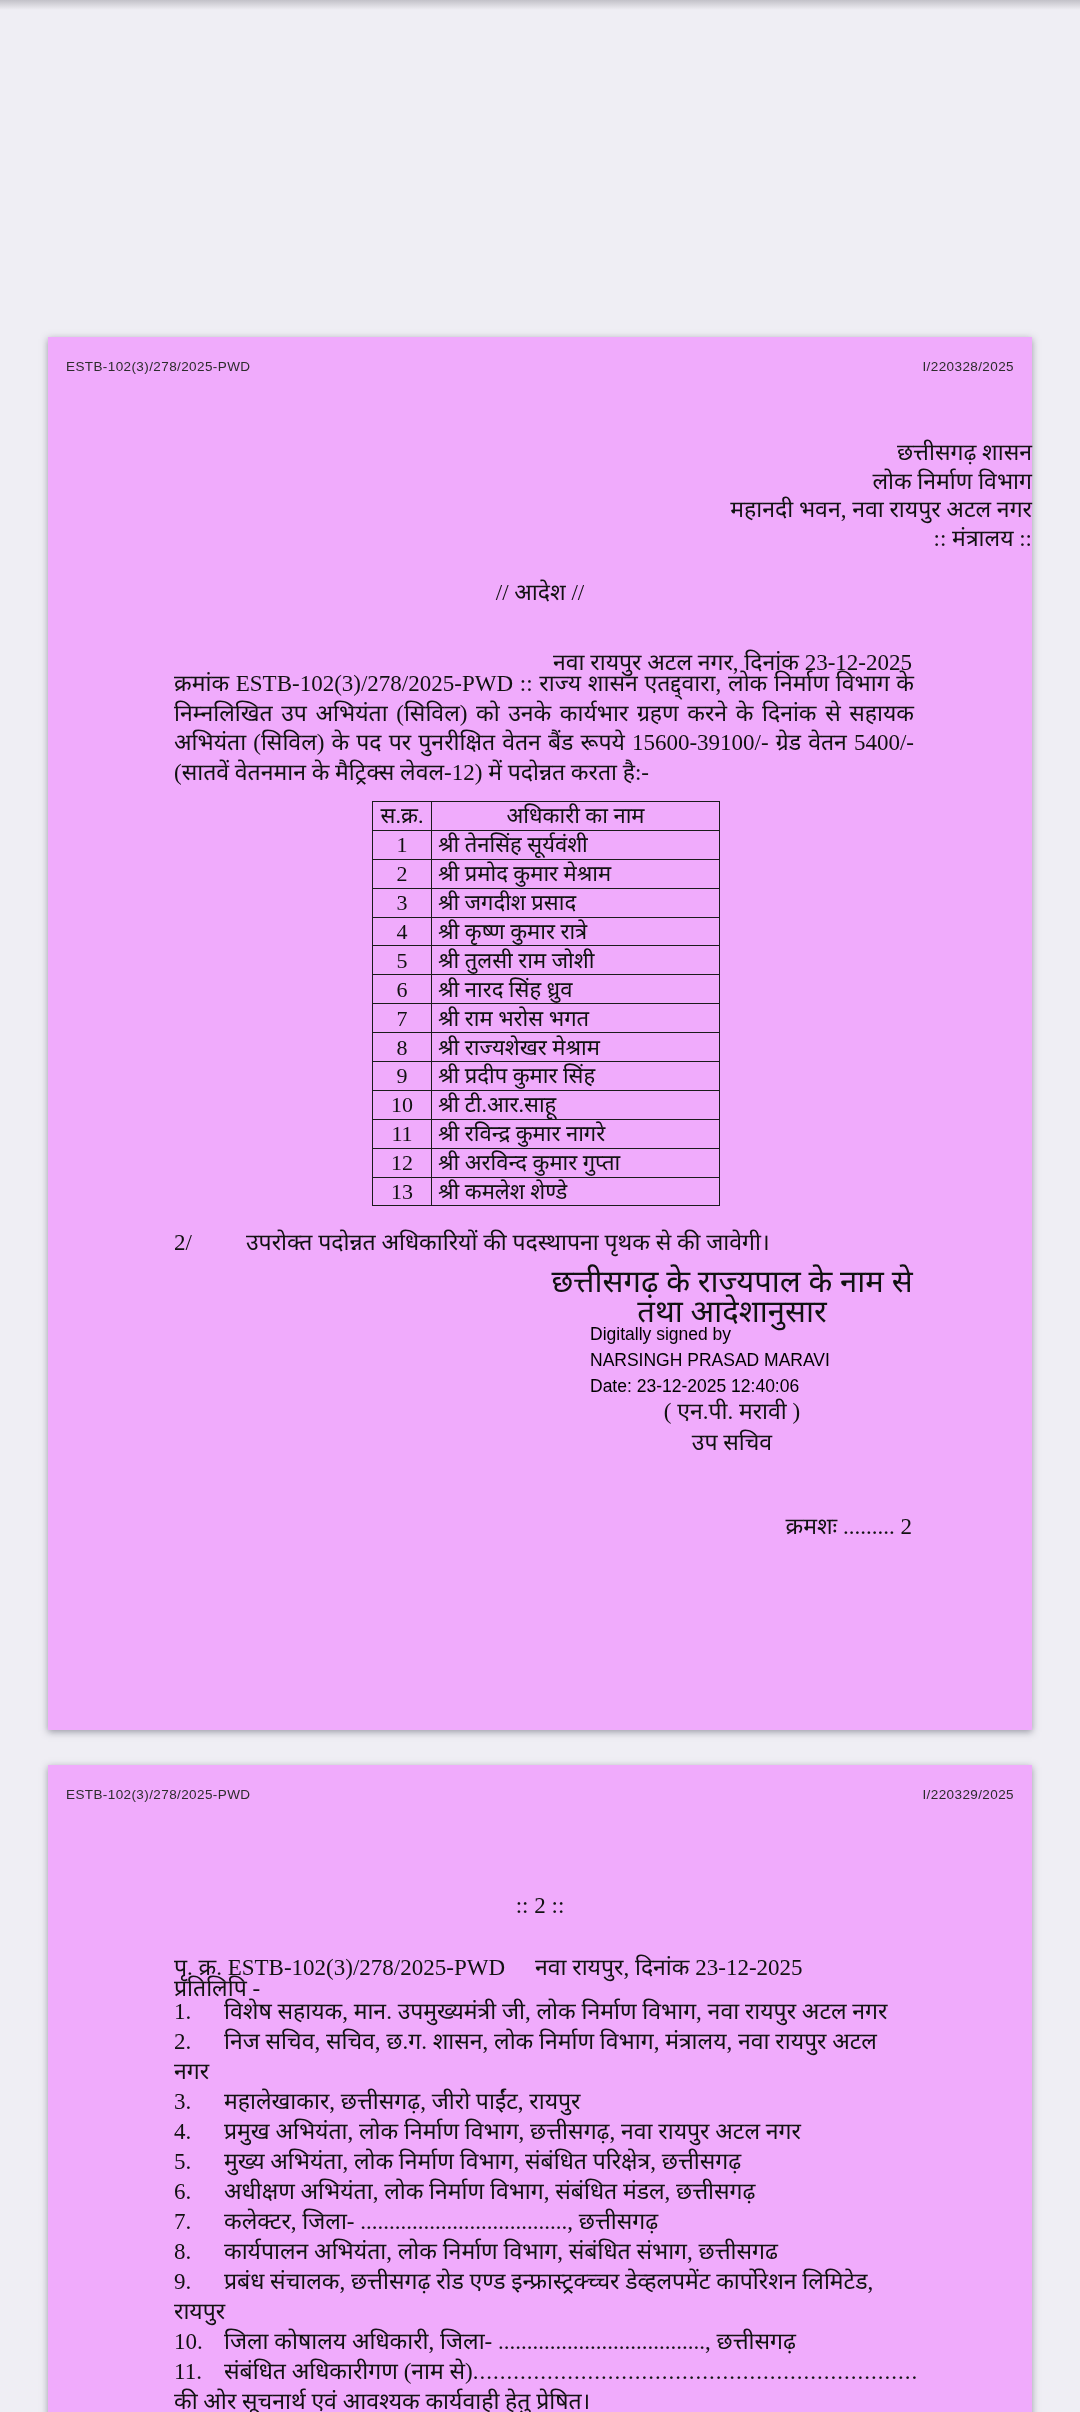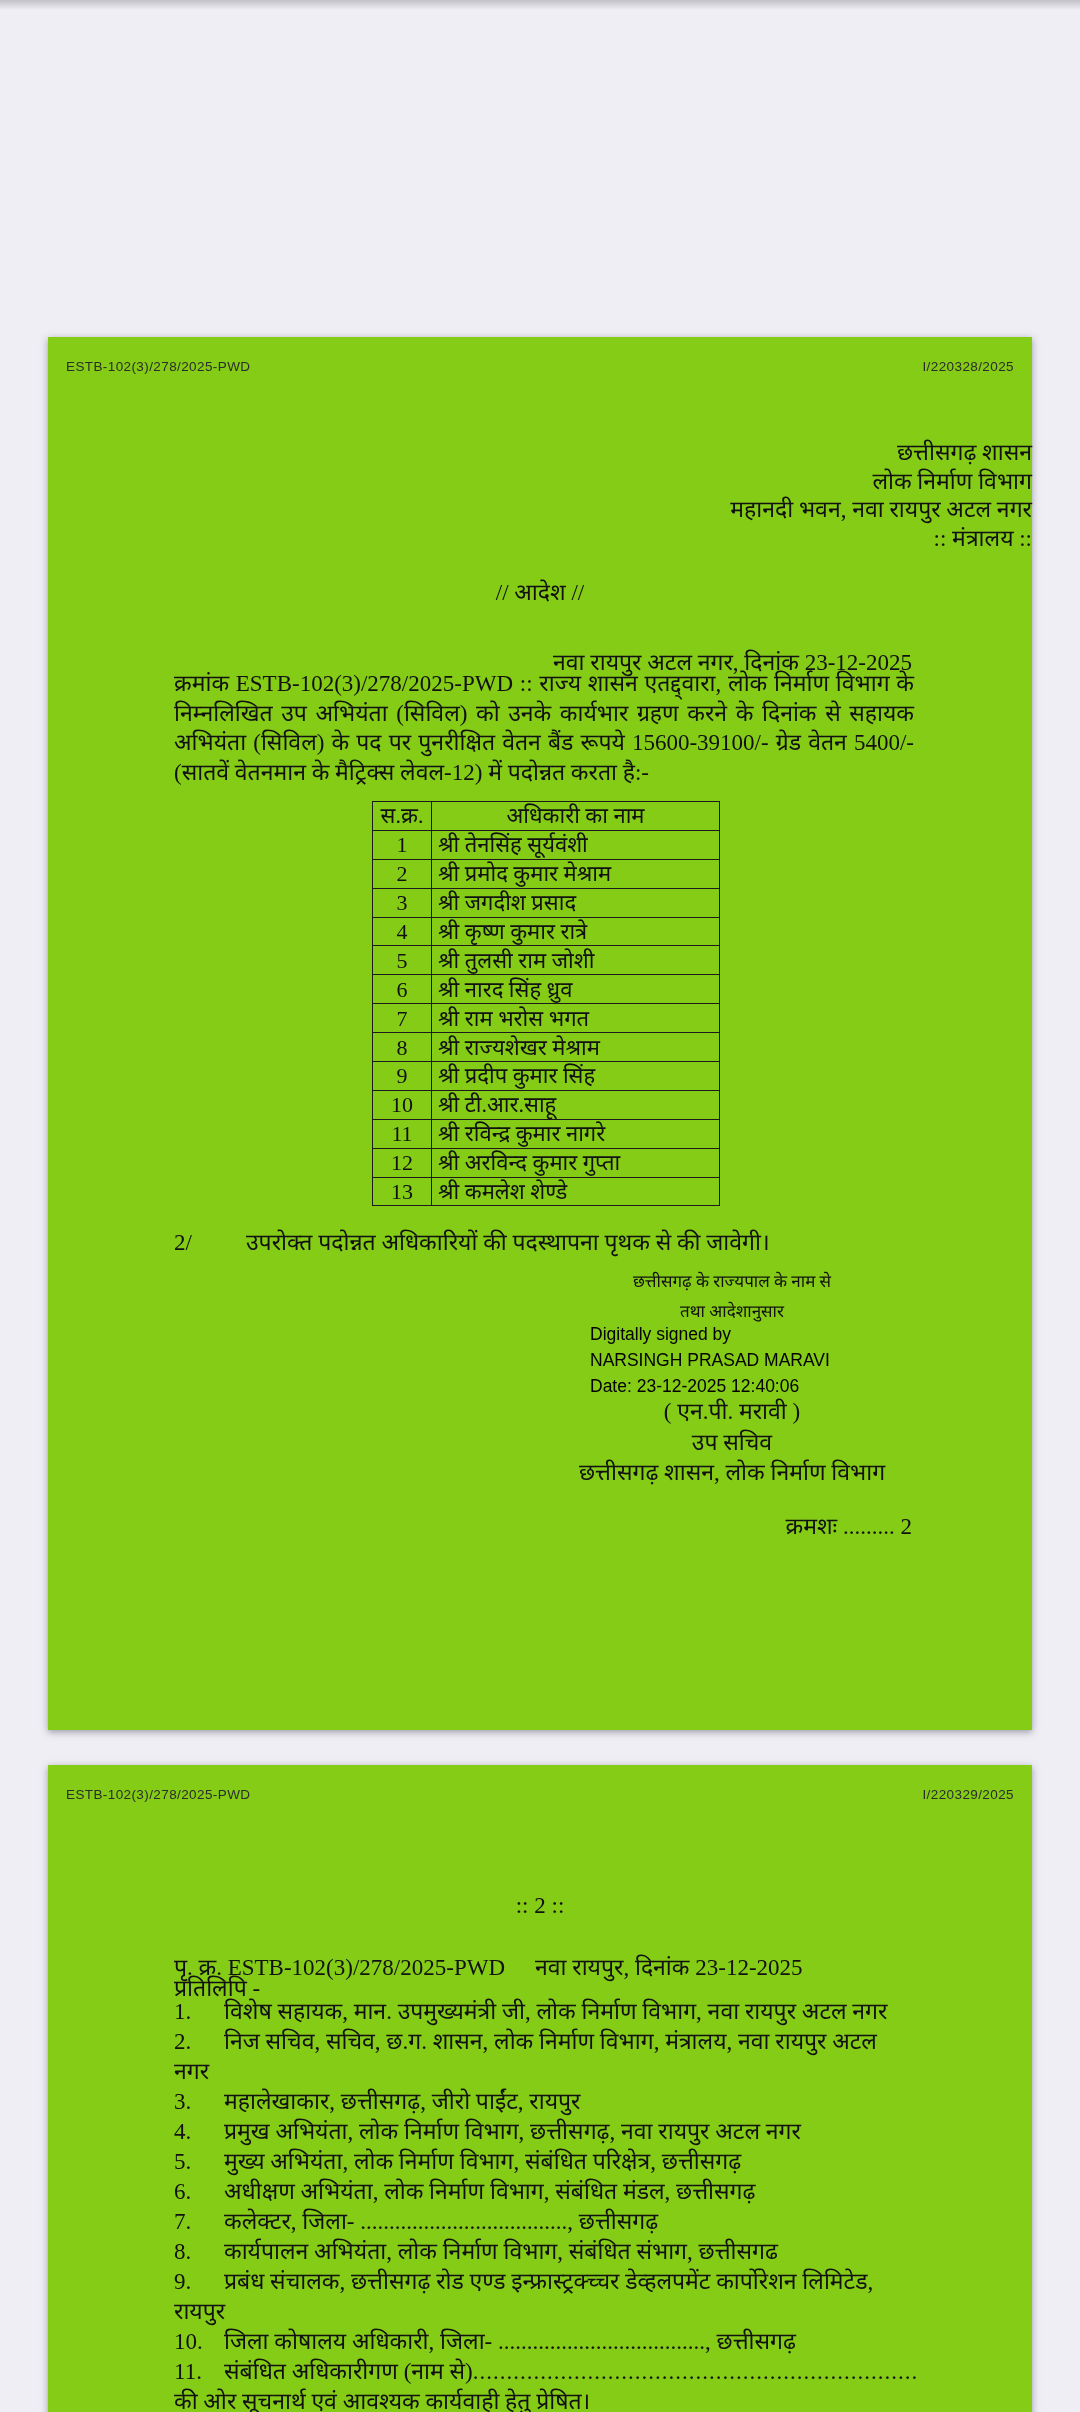--- a/index.html
+++ b/index.html
@@ -9,21 +9,21 @@
     font-family:"Liberation Serif", serif;
     color:#111;
     overflow:hidden;
   }
   .canvas{position:relative;width:1080px;height:2412px;overflow:hidden;}
   .top-shade{
     position:absolute;top:0;left:0;right:0;height:10px;
     background:linear-gradient(#c2c1c8, rgba(239,238,244,0));
   }
   .page{
-    position:absolute;left:48px;width:984px;background:#84cc16;
+    position:absolute;left:48px;width:984px;background:#f0abfc;
     box-shadow:0 2px 7px rgba(70,70,88,.5);
     text-decoration:underline;
   }
   .page1{top:337px;height:1393px;}
   .page2{top:1765px;height:652px;}
 
   .meta{
     position:absolute;top:22px;left:18px;right:18px;
     display:flex;justify-content:space-between;
     font-family:"Liberation Sans", sans-serif;
@@ -48,21 +48,21 @@
     border:1.6px solid #1b1b1b;height:27.9px;padding:0;line-height:1.05;
   }
   .officer-table th{font-weight:normal;font-size:22px;}
   .col-sno{width:58px;text-align:center;margin-top:28px;}
   .col-name{width:281px;text-align:left;padding-left:6px !important;}
 
   .clause2{position:absolute;top:888px;left:126px;width:740px;font-size:23px;}
   .c2num{display:inline-block;width:72px;}
 
   .by-order{position:absolute;top:930px;left:444px;width:480px;
-            text-align:center;font-size:17px;line-height:30px;}
+            text-align:center;font-size:31px;line-height:30px;}
 
   .digital-sig{
     position:absolute;top:984px;left:542px;
     font-family:"Liberation Sans", sans-serif;
     font-size:17.5px;line-height:26px;color:#000;
   }
   .sig-block{position:absolute;top:1060px;left:444px;width:480px;
              text-align:center;font-size:23px;line-height:30.5px;}
 
   .contd{position:absolute;top:1172px;right:120px;font-size:23px;}
@@ -175,21 +175,20 @@
 
     <div class="digital-sig">
       <div>Digitally signed by</div>
       <div>NARSINGH PRASAD MARAVI</div>
       <div>Date: 23-12-2025 12:40:06</div>
     </div>
 
     <div class="sig-block">
       <div>( एन.पी. मरावी )</div>
       <div>उप सचिव</div>
-      <div>छत्तीसगढ़ शासन, लोक निर्माण विभाग</div>
     </div>
 
     <div class="contd">क्रमशः ......... 2</div>
   </div>
 
   <div class="page page2">
     <div class="meta">
       <span>ESTB-102(3)/278/2025-PWD</span>
       <span>I/220329/2025</span>
     </div>

